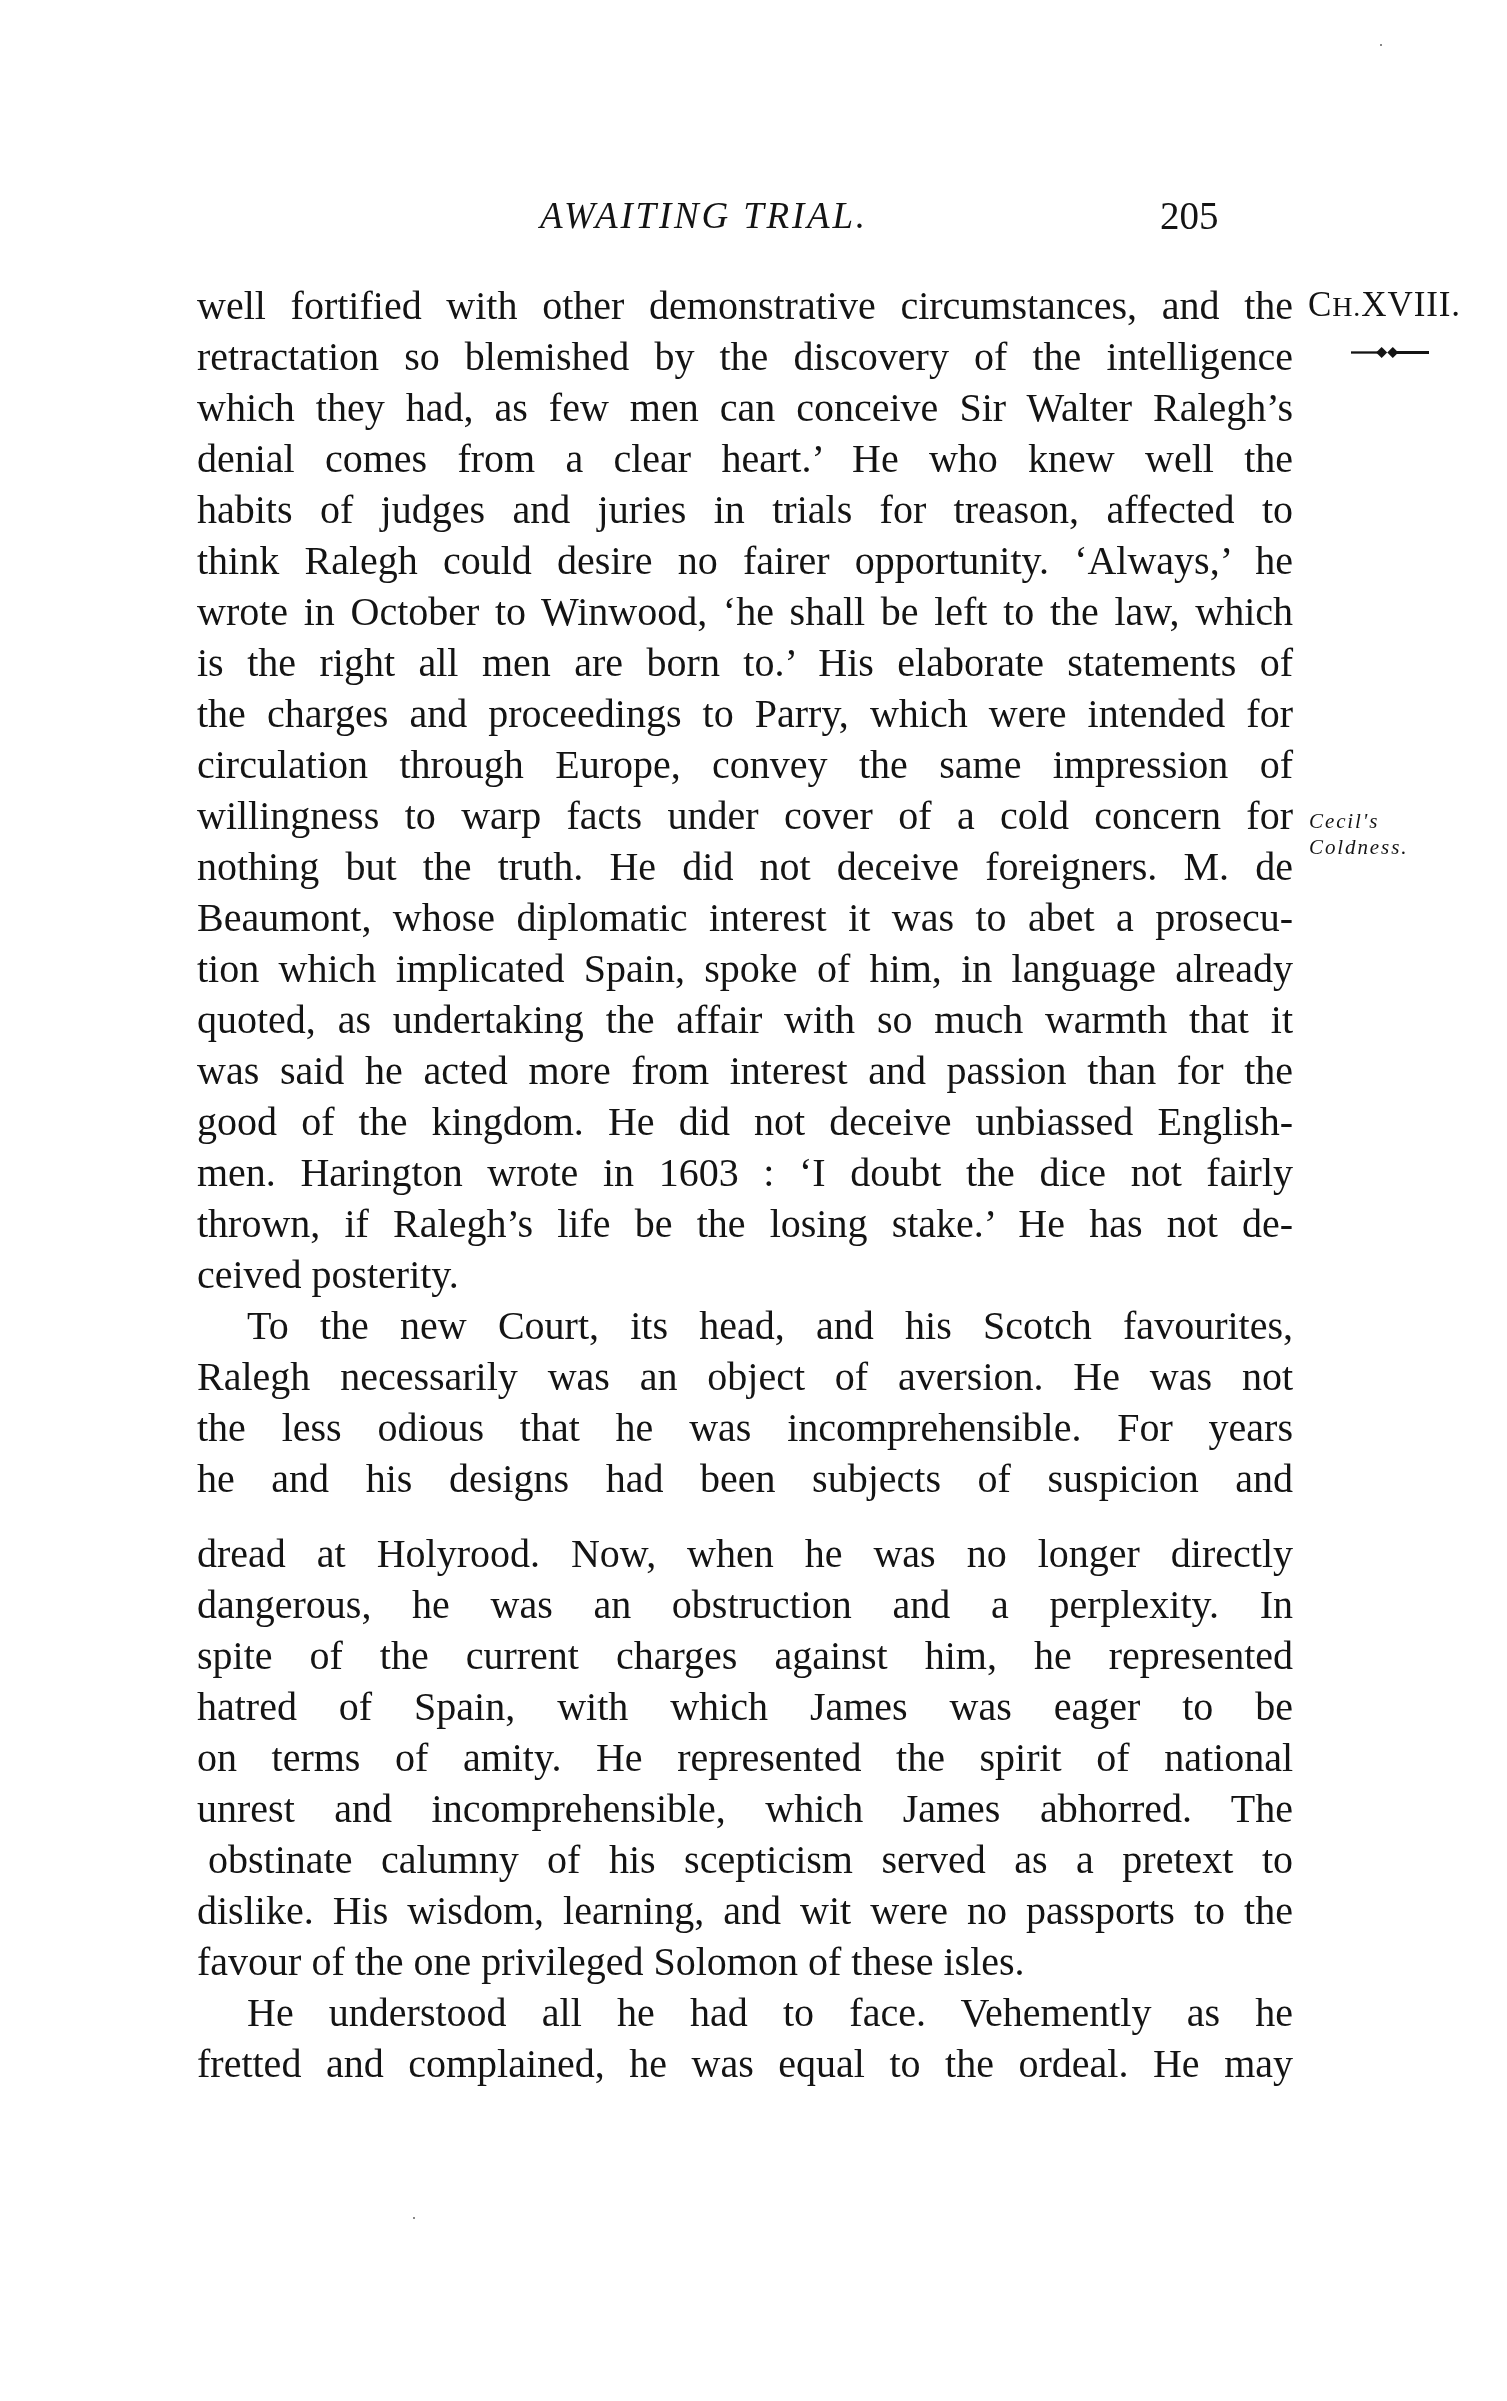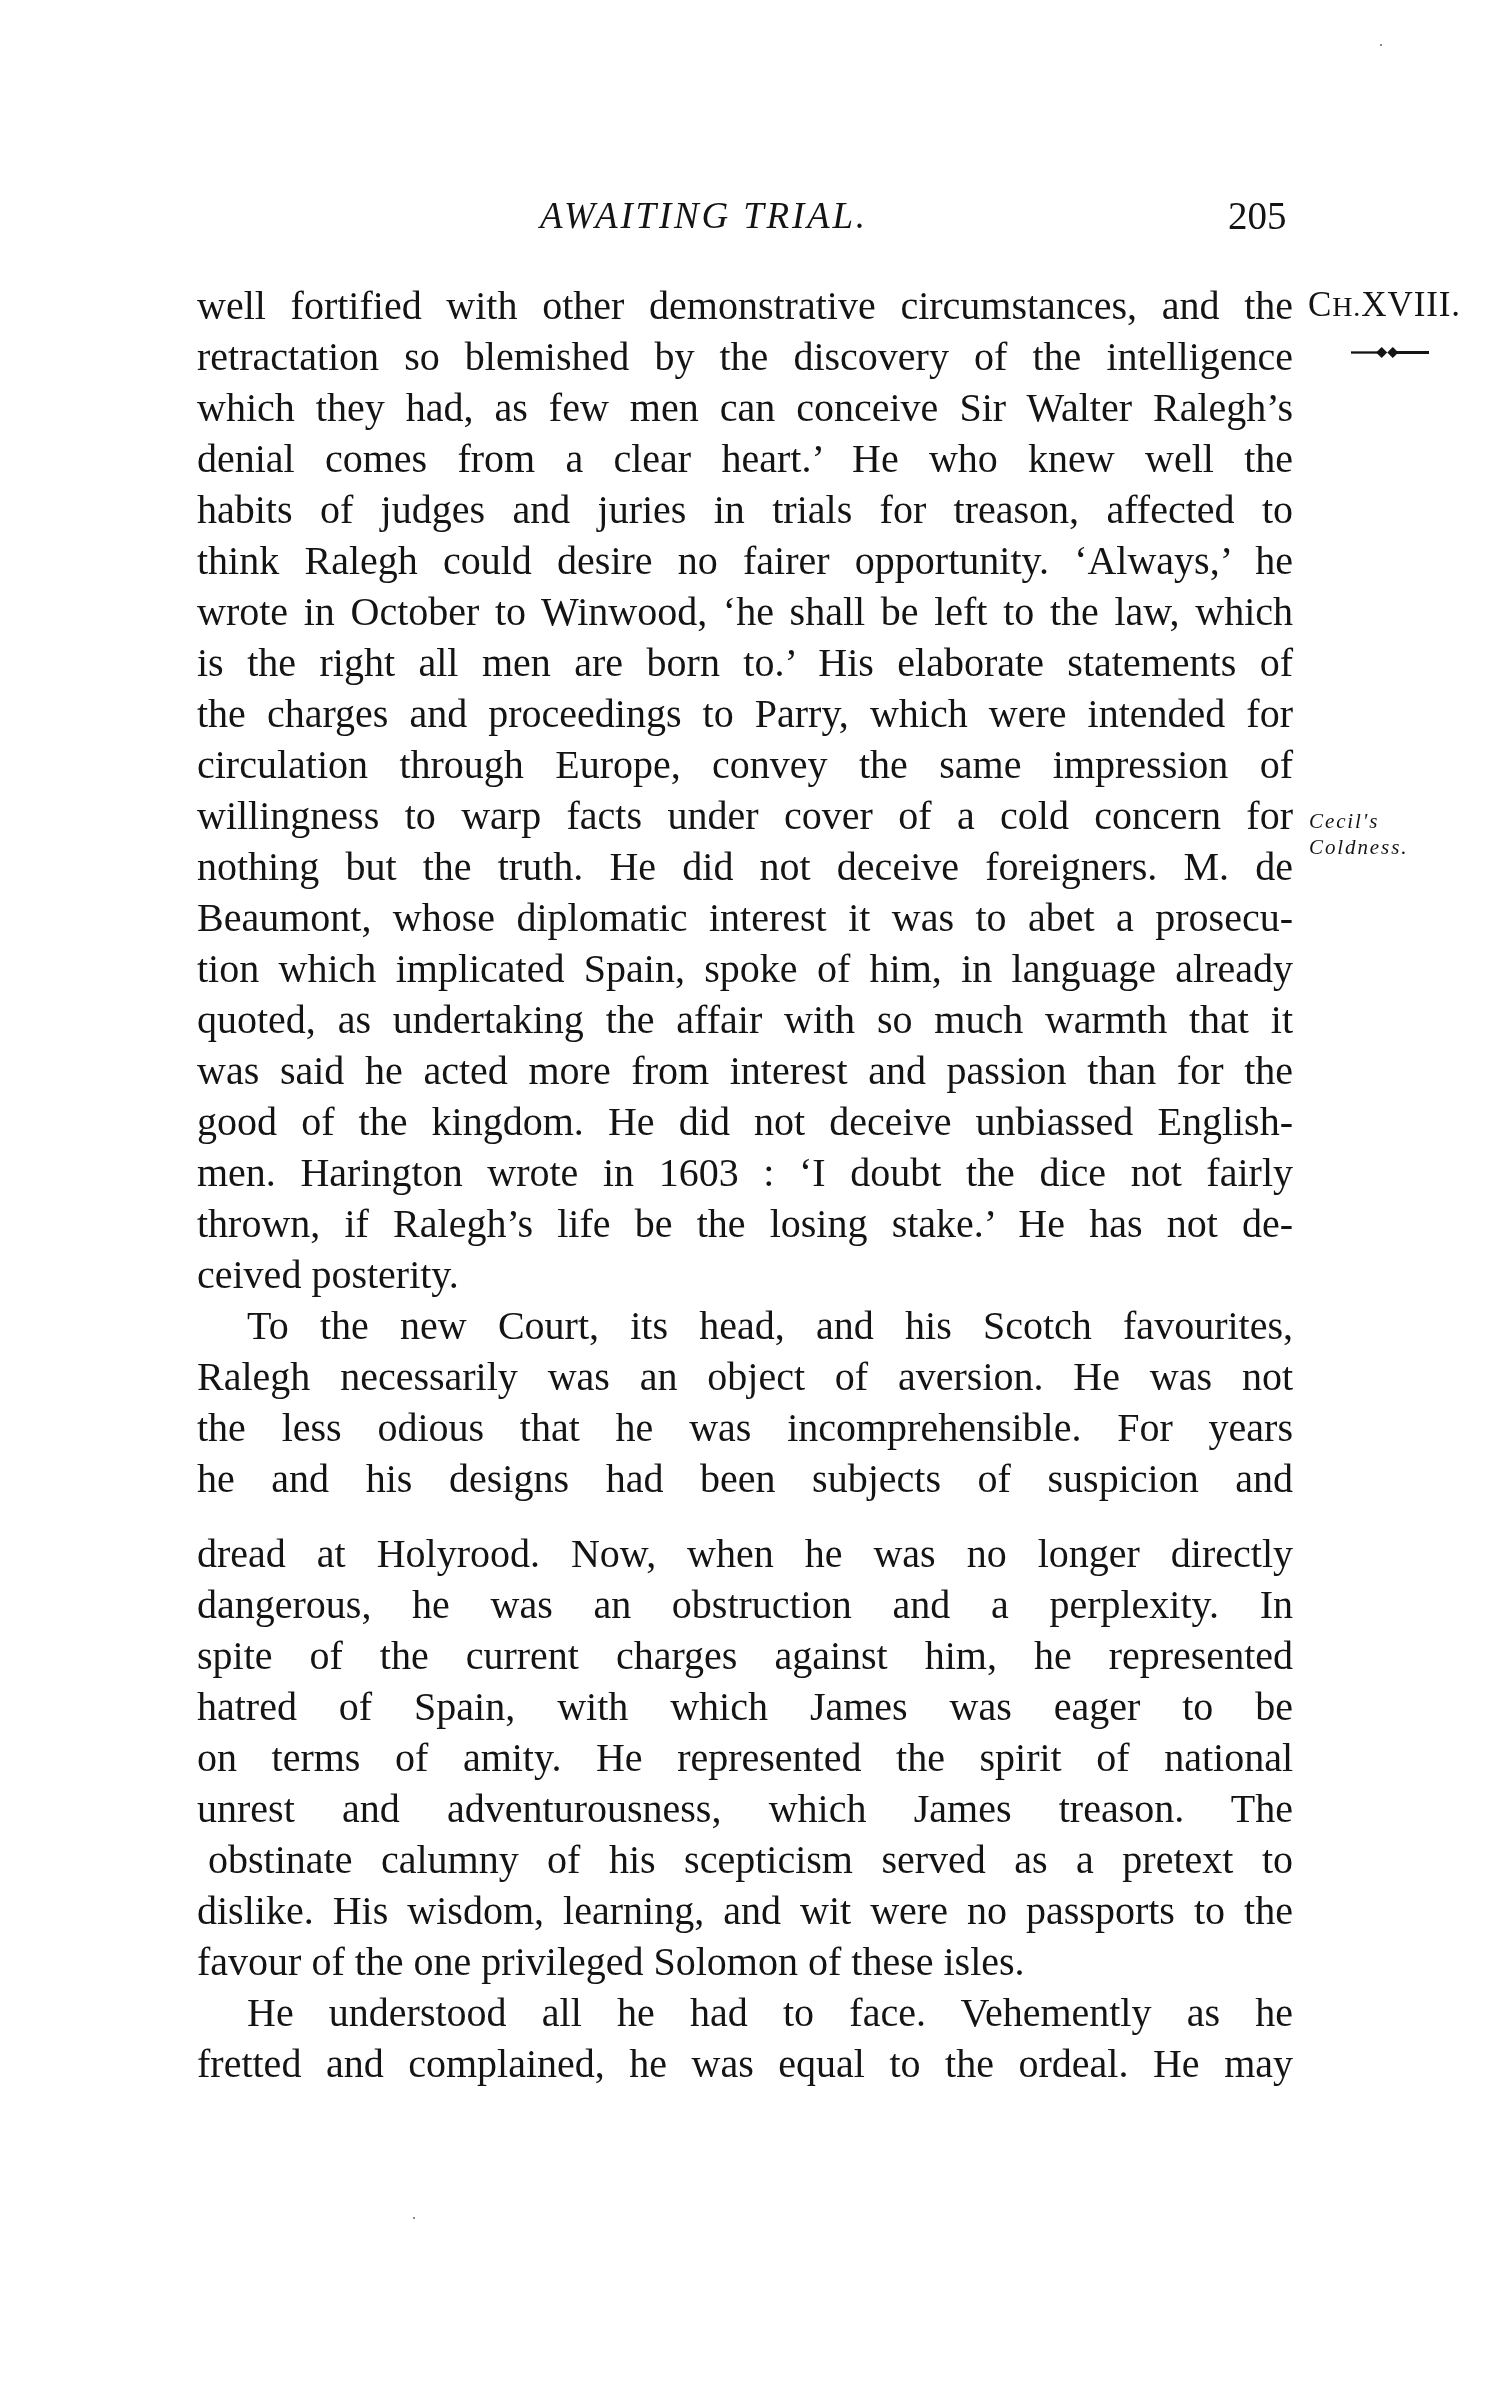--- a/index.html
+++ b/index.html
@@ -20,21 +20,21 @@
     left: 540px;
     top: 193px;
     font-style: italic;
     font-size: 37px;
     letter-spacing: 2.8px;
     line-height: 46px;
     white-space: nowrap;
   }
   .page-number {
     position: absolute;
-    left: 1228px;
+    left: 1160px;
     top: 193px;
     font-size: 39px;
     line-height: 46px;
     white-space: nowrap;
   }
   .text-block {
     position: absolute;
     left: 197px;
     top: 280px;
     width: 1096px;
@@ -142,21 +142,21 @@
       <div>
         <span class="line indent" style="white-space: normal;">To the new Court, its head, and his Scotch favourites,</span>
         <span class="line" style="white-space: normal;">Ralegh necessarily was an object of aversion.  He was not</span>
         <span class="line" style="white-space: normal;">the less odious that he was incomprehensible.  For years</span>
         <span class="line" style="white-space: normal;">he and his designs had been subjects of suspicion and</span>
         <span class="line" style="white-space: normal; margin-top: 24px;">dread at Holyrood.  Now, when he was no longer directly</span>
         <span class="line" style="white-space: normal;">dangerous, he was an obstruction and a perplexity.  In</span>
         <span class="line" style="white-space: normal;">spite of the current charges against him, he represented</span>
         <span class="line" style="white-space: normal;">hatred of Spain, with which James was eager to be</span>
         <span class="line" style="white-space: normal;">on terms of amity.  He represented the spirit of national</span>
-        <span class="line" style="white-space: normal;">unrest and adventurousness, which James treason.  The</span>
+        <span class="line" style="white-space: normal;">unrest and incomprehensible, which James abhorred.  The</span>
         <span class="line" style="white-space: normal; margin-left: 11px;">obstinate calumny of his scepticism served as a pretext to</span>
         <span class="line" style="white-space: normal;">dislike.  His wisdom, learning, and wit were no passports to the</span>
         <span class="line last" style="white-space: normal;">favour of the one privileged Solomon of these isles.</span>
       </div>
       <div>
         <span class="line indent" style="white-space: normal;">He understood all he had to face.  Vehemently as he</span>
         <span class="line" style="white-space: normal;">fretted and complained, he was equal to the ordeal.  He may</span>
       </div>
     </div>
 

